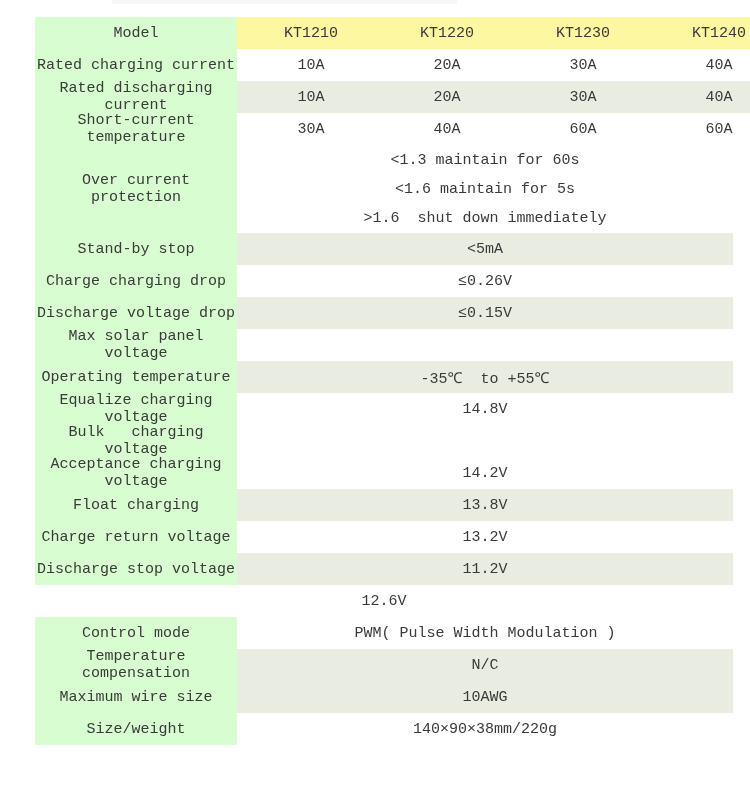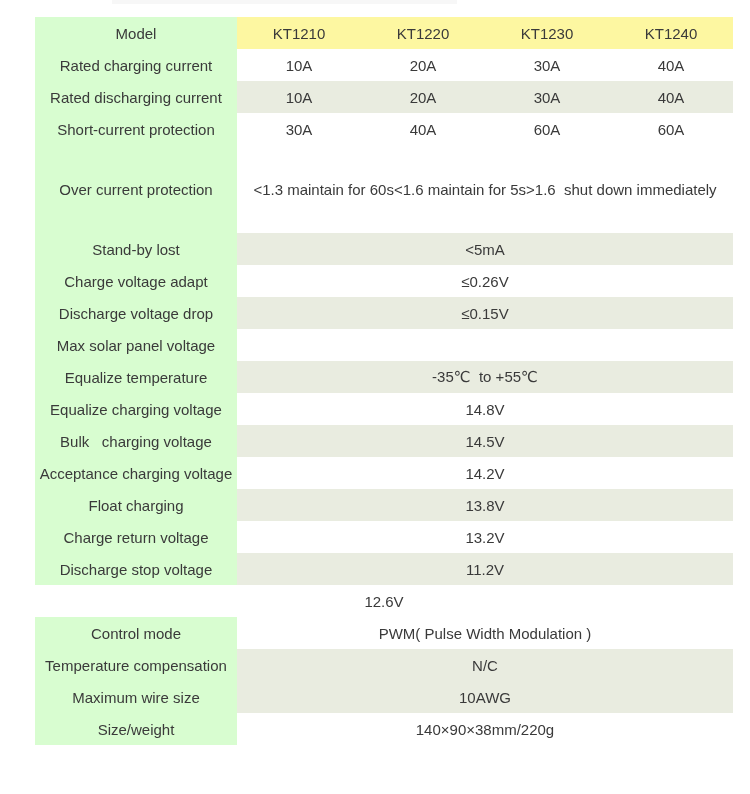--- a/index.html
+++ b/index.html
@@ -9,40 +9,40 @@
     font-family: "Liberation Sans", "DejaVu Sans", sans-serif;
     color: #3a3a3a;
     position: relative;
     -webkit-font-smoothing: antialiased;
   }
   .top-bar {
     position: absolute; left: 112px; top: 0; width: 345px; height: 4px;
     background: #f7f7f7;
   }
   .spec-table {
-    position: absolute; left: 35px; top: 17px; width: 698px;
+    position: absolute; left: 35px; top: 17px; width: 698px; font-family: Liberation Mono, monospace;
   }
   .row { display: flex; height: 32px; }
   .row.tall { height: 88px; }
   .label {
     width: 202px; flex: 0 0 202px;
     display: flex; align-items: center; justify-content: center;
     font-size: 15px; white-space: pre-wrap; text-align: center;
   }
   .bg-green  { background: #d8fdd0; }
   .bg-yellow { background: #fdf7a1; }
   .bg-stripe { background: #e9ece0; }
   .bg-white  { background: #ffffff; }
   .vals {
     flex: 1; display: flex; align-items: center; justify-content: center;
     font-size: 15px; white-space: pre-wrap;
   }
   .vals.cols { justify-content: flex-start; }
-  .col { width: 124px; text-align: center; }
-  .vals.multi { justify-content: center; }
+  .col { width: 124px; text-align: center; padding-left: 12px; }
+  .vals.multi { flex-direction: column; justify-content: center; }
   .vline { line-height: 29px; height: 29px; display: flex; align-items: center; }
 </style>
 </head>
 <body>
 
 <div class="top-bar"></div>
 
 <div class="spec-table">
 
   <div class="row">
@@ -69,71 +69,70 @@
     <div class="label bg-green">Rated discharging current</div>
     <div class="vals cols bg-stripe">
       <div class="col">10A</div>
       <div class="col">20A</div>
       <div class="col">30A</div>
       <div class="col">40A</div>
     </div>
   </div>
 
   <div class="row">
-    <div class="label bg-green">Short-current protection</div>
+    <div class="label bg-green">Short-current temperature</div>
     <div class="vals cols bg-white">
       <div class="col">30A</div>
       <div class="col">40A</div>
       <div class="col">60A</div>
       <div class="col">60A</div>
     </div>
   </div>
 
 
   <div class="row tall">
     <div class="label bg-green">Over current protection</div>
     <div class="vals multi bg-white">
       <div class="vline">&lt;1.3 maintain for 60s</div>
       <div class="vline">&lt;1.6 maintain for 5s</div>
       <div class="vline">&gt;1.6  shut down immediately</div>
     </div>
   </div>
 
   <div class="row">
-    <div class="label bg-green">Stand-by lost</div>
+    <div class="label bg-green">Stand-by stop</div>
     <div class="vals bg-stripe">&lt;5mA</div>
   </div>
 
   <div class="row">
-    <div class="label bg-green">Charge voltage adapt</div>
+    <div class="label bg-green">Charge charging drop</div>
     <div class="vals bg-white">≤0.26V</div>
   </div>
 
   <div class="row">
     <div class="label bg-green">Discharge voltage drop</div>
     <div class="vals bg-stripe">≤0.15V</div>
   </div>
 
   <div class="row">
     <div class="label bg-green">Max solar panel voltage</div>
   </div>
 
   <div class="row">
-    <div class="label bg-green">Equalize temperature</div>
+    <div class="label bg-green">Operating temperature</div>
     <div class="vals bg-stripe">-35℃  to +55℃</div>
   </div>
 
   <div class="row">
     <div class="label bg-green">Equalize charging voltage</div>
     <div class="vals bg-white">14.8V</div>
   </div>
 
   <div class="row">
     <div class="label bg-green">Bulk   charging voltage</div>
-    <div class="vals bg-stripe">14.5V</div>
   </div>
 
   <div class="row">
     <div class="label bg-green">Acceptance charging voltage</div>
     <div class="vals bg-white">14.2V</div>
   </div>
 
   <div class="row">
     <div class="label bg-green">Float charging</div>
     <div class="vals bg-stripe">13.8V</div>

